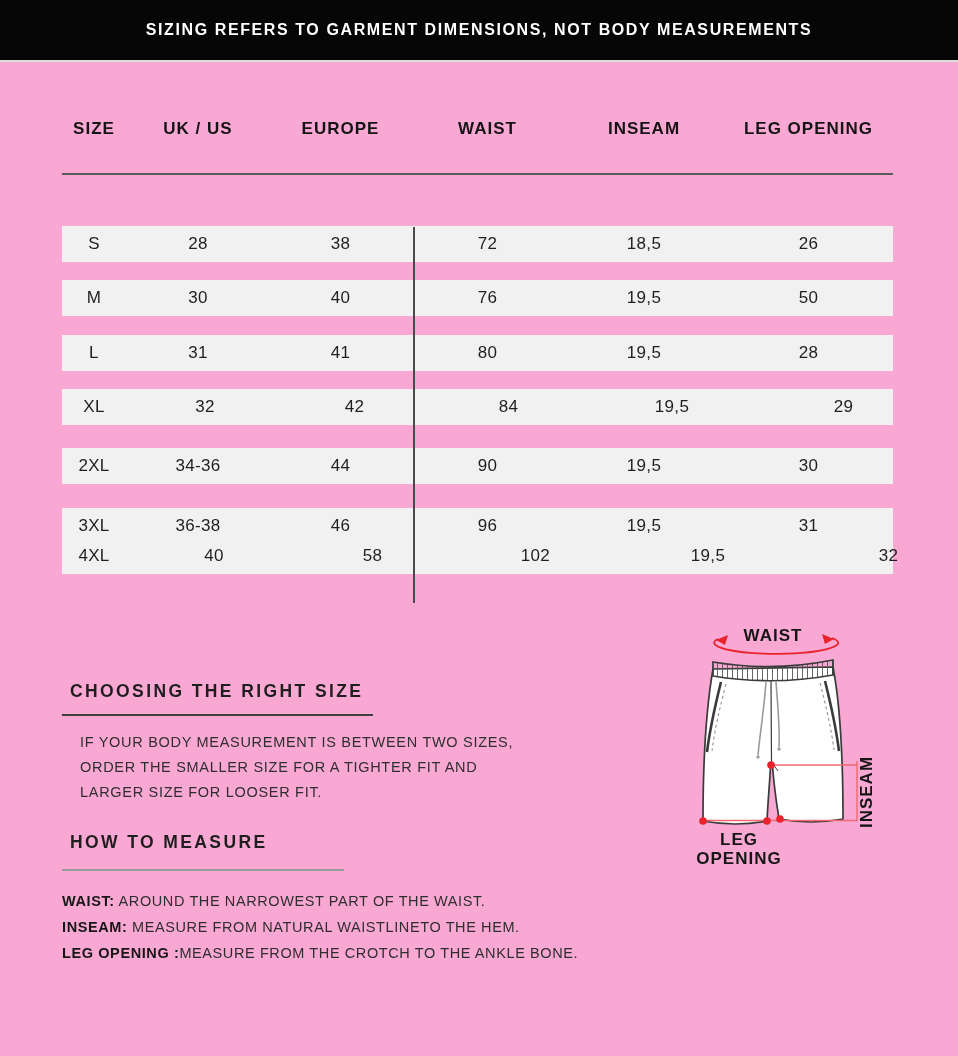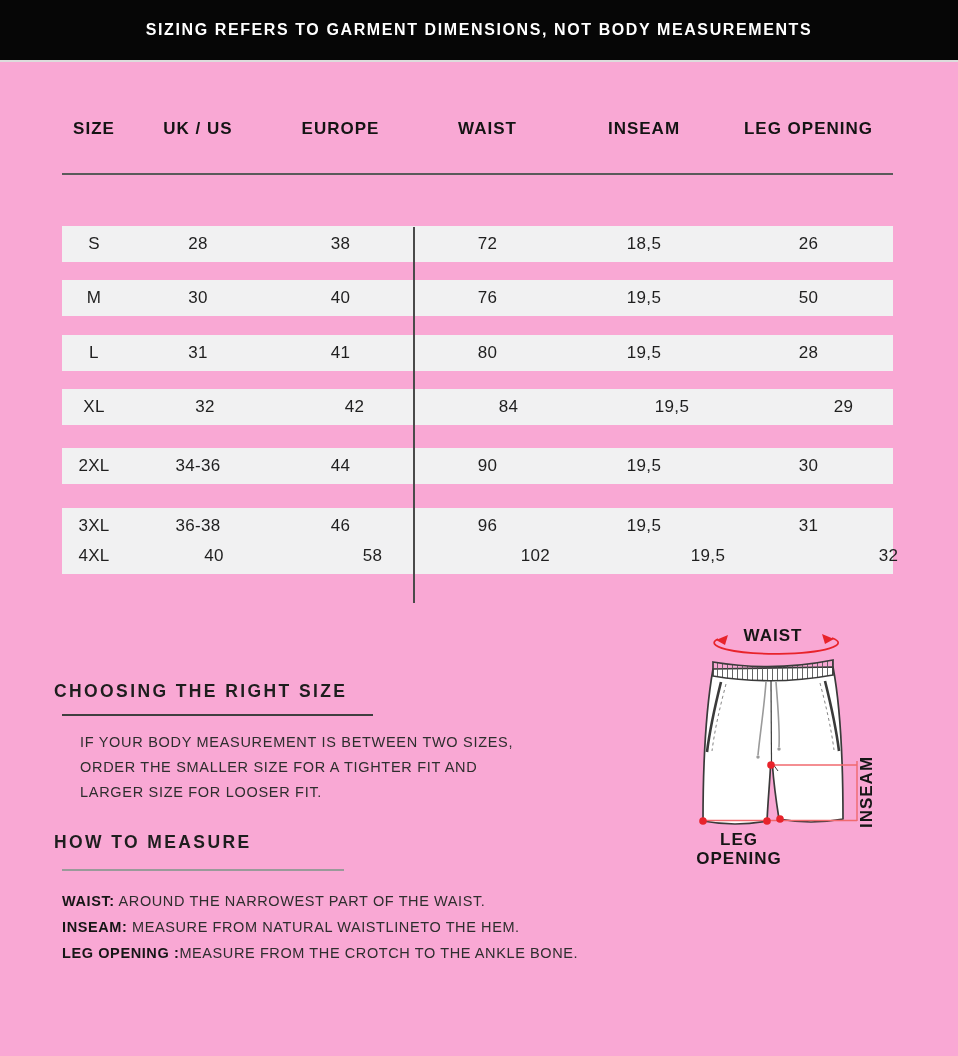--- a/index.html
+++ b/index.html
@@ -46,21 +46,21 @@
   }
   .row-0 { top: 226px; } .row-1 { top: 280px; } .row-2 { top: 335px; }
   .row-3 { top: 389px; gap: 7px; } .row-4 { top: 448px; } .row-5 { top: 508px; }
   .row-6 { top: 538px; gap: 16px; }
   .v-divider {
     position: absolute; left: 413px; top: 227px; width: 2px; height: 376px;
     background: #4a4a4a;
   }
   
   .section-title {
-    position: absolute; left: 54px;
+    position: absolute; left: 70px;
     font-size: 17.5px; font-weight: bold; letter-spacing: 2.4px; color: #1e1e1e;
   }
   .choosing-title { top: 681px; }
   .measure-title  { top: 832px; text-align: right; }
   .title-rule { position: absolute; left: 62px; height: 2px; }
   .choosing-rule { top: 714px; width: 311px; background: #3f3f3f; }
   .measure-rule  { top: 869px; width: 282px; background: #9a9a9a; }
   .choosing-body {
     position: absolute; left: 62px; top: 730px; width: 520px;
     font-size: 14.5px; letter-spacing: 0.7px; line-height: 25px; color: #2e2e2e; margin-left: 18px;

